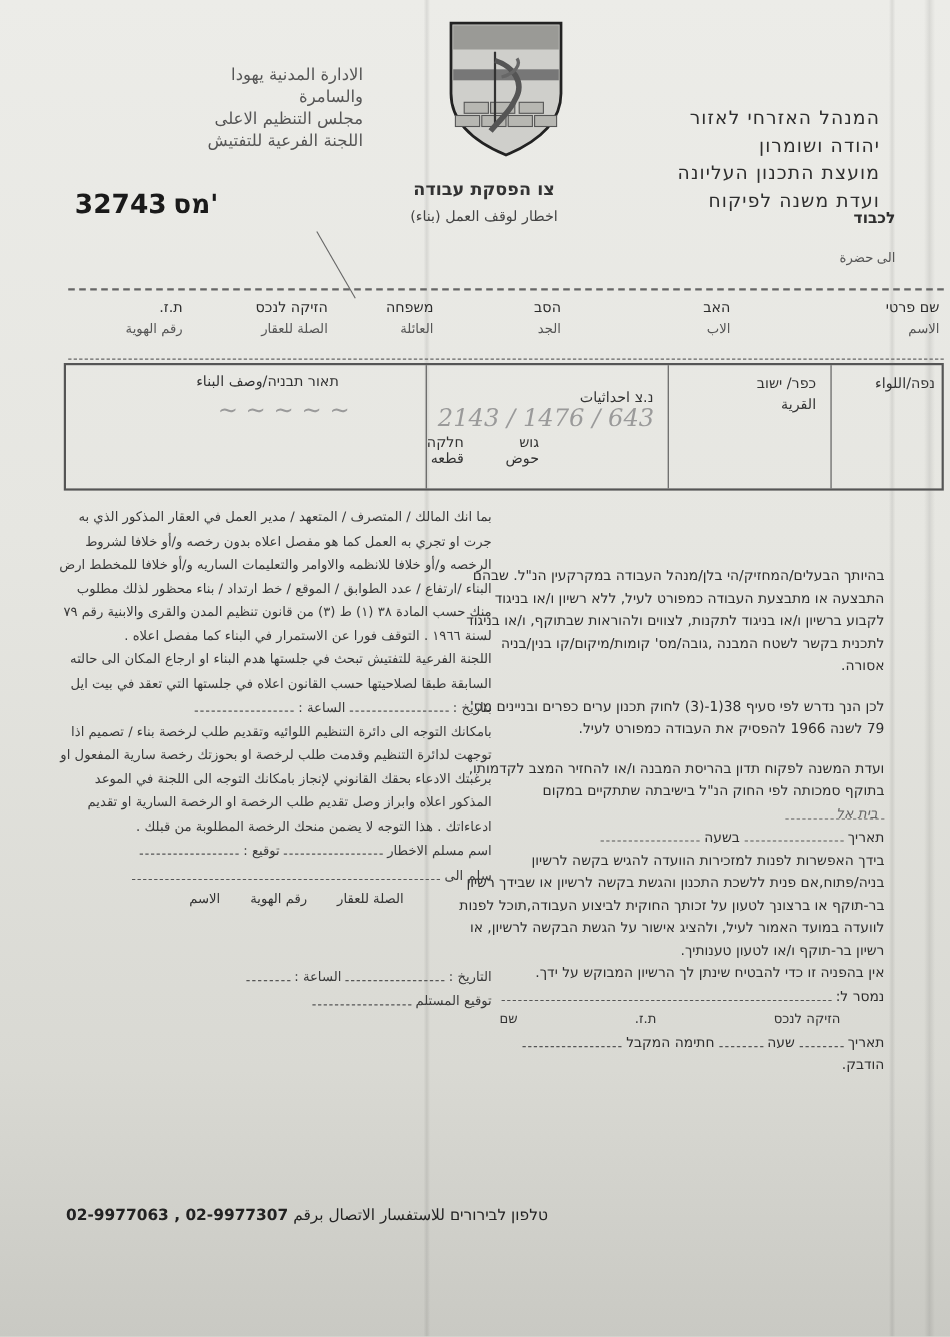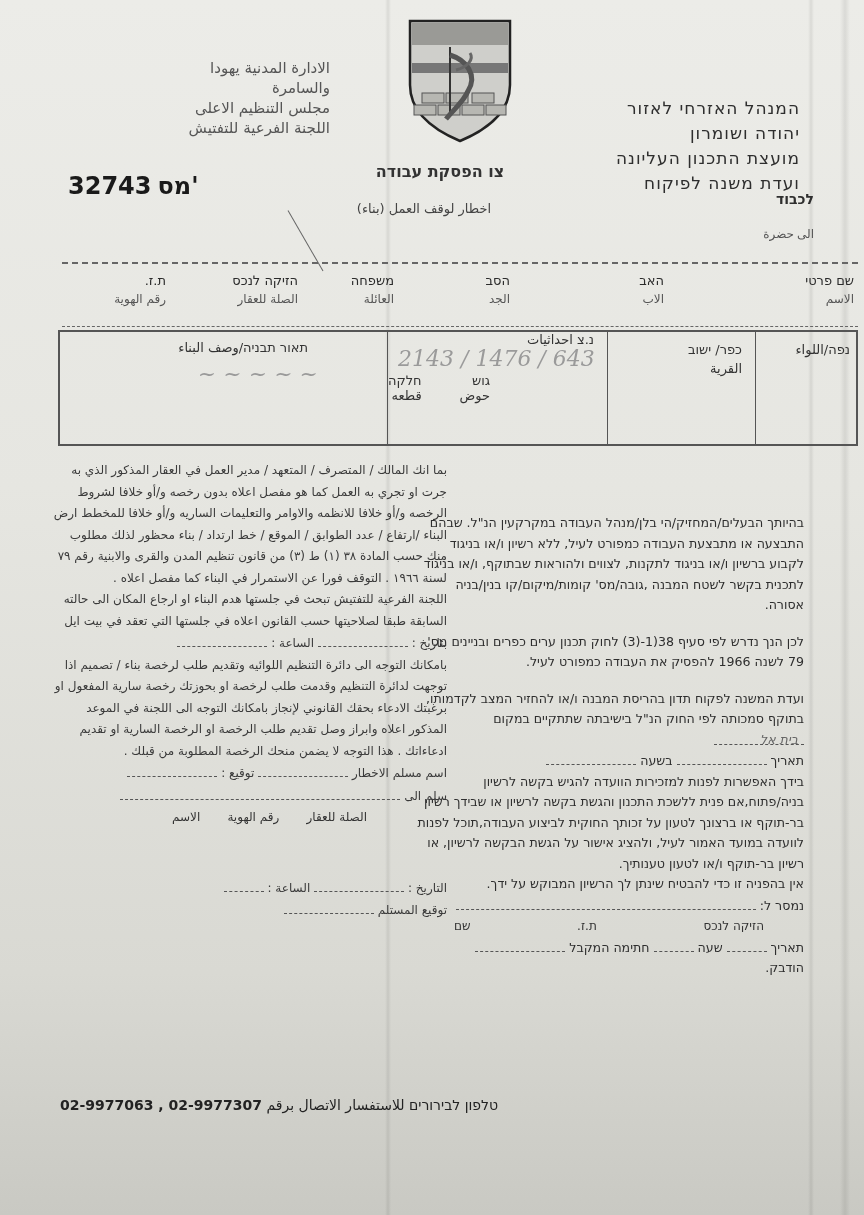--- a/index.html
+++ b/index.html
@@ -20,21 +20,21 @@
   .he { font-family: "DejaVu Sans", sans-serif; color: #2e2e2e; }
   .ar { font-family: "DejaVu Sans", sans-serif; color: #3a3a3a; }
 
   
   .hdr-right { right: 64px; top: 72px; width: 260px; font-size: 17px; line-height: 25px; letter-spacing: 1px; margin-top: 24px; }
   .hdr-left { left: 70px; top: 58px; width: 260px; font-size: 15px; line-height: 20px; letter-spacing: 1px; color: #555; }
   .serial { left: 62px; top: 172px; font-size: 24px; font-weight: bold; color: #1a1a1a; direction: ltr; }
   .serial span { margin-left: 6px; }
   .emblem { left: 406px; top: 15px; width: 108px; height: 130px; }
   .title-he { left: 330px; top: 162px; width: 220px; text-align: center; font-size: 16px; font-weight: bold; color: #333; }
-  .title-ar { left: 314px; top: 190px; width: 220px; text-align: center; font-size: 13px; color: #444; margin-top: 11px; }
+  .title-ar { left: 330px; top: 190px; width: 220px; text-align: center; font-size: 13px; color: #444; }
   .to-he { right: 50px; top: 191px; font-size: 14px; font-weight: bold; }
   .to-ar { right: 50px; top: 227px; font-size: 12px; color: #555; font-family: Liberation Serif, serif; }
 
   .rule { height: 0; border-top: 2px dashed #666; }
 
   
   .prow { top: 272px; left: 60px; right: 10px; height: 48px; }
   .pcell { position: absolute; top: 0; font-size: 13px; line-height: 18px; }
   .pcell .a { color: #555; font-size: 12px; }
 
@@ -144,21 +144,21 @@
 
   <div class="abs box">
     <div class="bcell rtl" style="right:0; width:100px; border-left:1.5px solid #555">
       <div class="lbl" style="padding:10px 6px 0 0">נפה/اللواء</div>
     </div>
     <div class="bcell rtl" style="right:100px; width:148px">
       <div class="lbl" style="padding:10px 14px 0 0">כפר/ ישוב</div>
       <div class="lbl" style="padding:4px 14px 0 0">القرية</div>
     </div>
     <div class="bcell rtl" style="right:248px; width:220px">
-      <div class="lbl" style="padding:0 14px 0 0">נ.צ احداثيات</div>
+      <div class="lbl" style="padding:22px 14px 0 0">נ.צ احداثيات</div>
       <div class="hand" style="direction:ltr; text-align:left; padding:0 0 0 10px; font-size:22px; line-height:24px">2143 / 1476 / 643</div>
       <div style="display:flex; justify-content:flex-end; gap:38px; padding:2px 14px 0 0">
         <div class="lbl">
           <div>גוש</div>
           <div>حوض</div>
         </div>
         <div class="lbl">
           <div>חלקה</div>
           <div>قطعه</div>
         </div>

